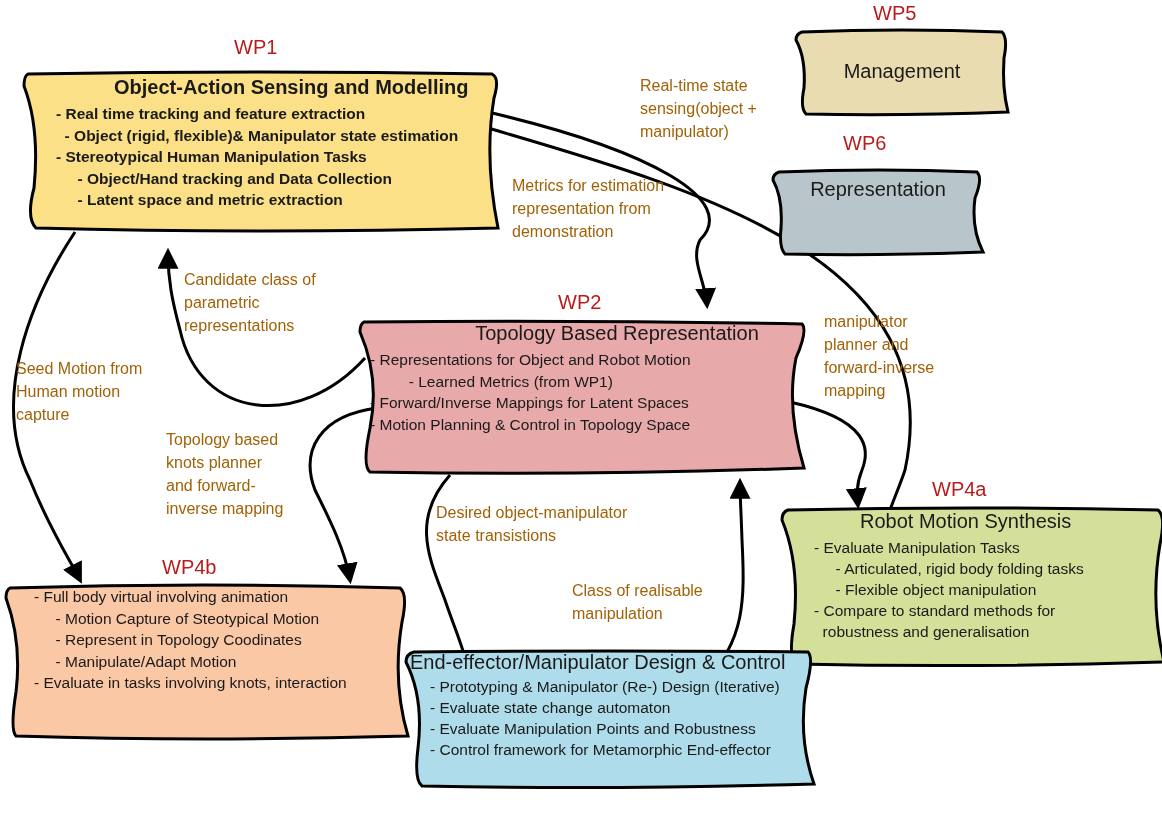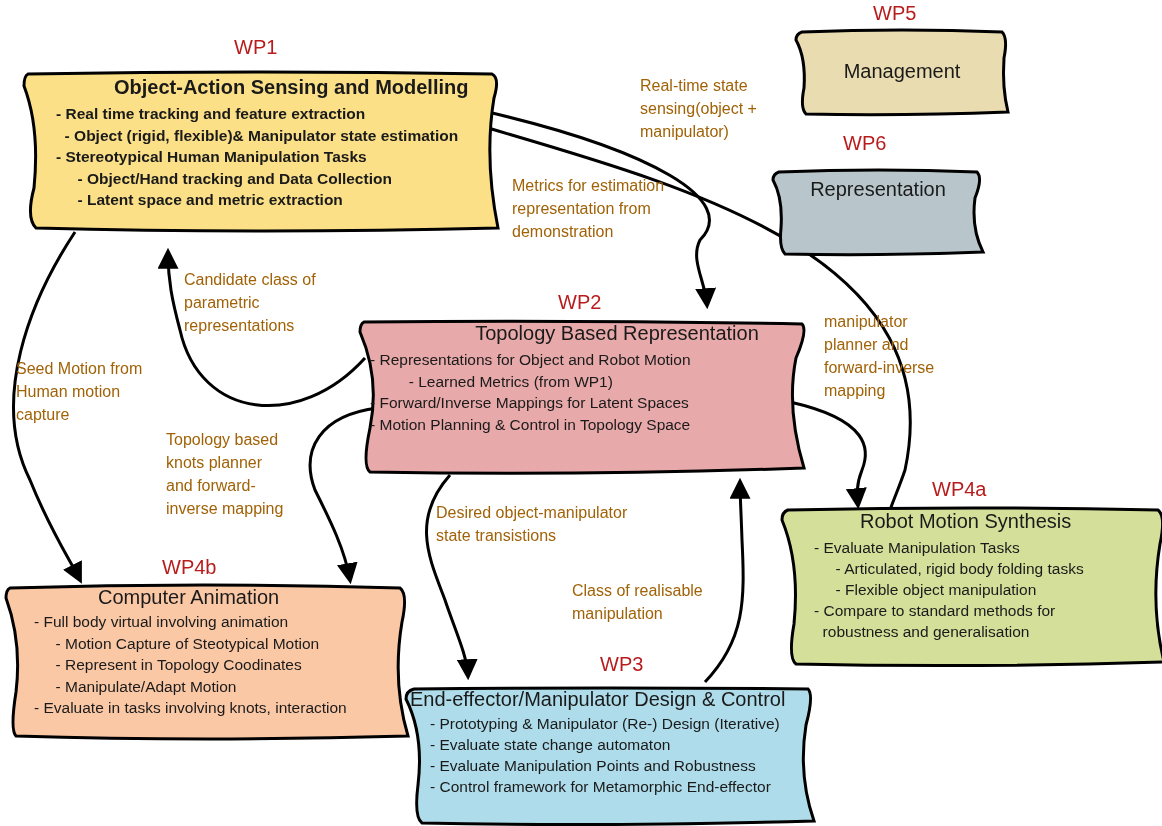--- a/index.html
+++ b/index.html
@@ -95,32 +95,31 @@
       <div>  robustness and generalisation</div>
     </div>
   </div>
 </div>
 
 <div class="box" style="left:4px;top:582px;width:406px;height:160px;">
   <svg class="shape" viewBox="0 0 406 160" preserveAspectRatio="none">
     <path d="M6,6 Q200,0 396,6 Q404,12 398,40 Q388,100 404,154 Q200,160 12,154 Q6,148 12,110 Q18,60 2,16 Q2,8 6,6 Z" fill="#fbc8a6" stroke="#000" stroke-width="3"></path>
   </svg>
   <div class="content" style="padding-left:30px;padding-top:4px;">
-    <div class="title" style="text-align:left;padding-left:64px;margin-bottom:2px;">Computer Animation</div>
     <div class="items" style="line-height:21.5px;">
       <div>- Full body virtual involving animation</div>
       <div>     - Motion Capture of Steotypical Motion</div>
       <div>     - Represent in Topology Coodinates</div>
       <div>     - Manipulate/Adapt Motion</div>
       <div>- Evaluate in tasks involving knots, interaction</div>
     </div>
   </div>
 </div>
 
-<div class="box" style="left:402px;top:685px;width:414px;height:142px;">
+<div class="box" style="left:402px;top:648px;width:414px;height:142px;">
   <svg class="shape" viewBox="0 0 414 142" preserveAspectRatio="none">
     <path d="M12,4 Q207,2 406,4 Q412,10 404,40 Q396,90 412,136 Q207,142 20,138 Q12,132 16,100 Q22,50 4,14 Q4,6 12,4 Z" fill="#aedcea" stroke="#000" stroke-width="3"></path>
   </svg>
   <div class="content" style="padding-left:8px;padding-top:3px;">
     <div class="title" style="text-align:left;margin-bottom:2px;">End-effector/Manipulator Design &amp; Control</div>
     <div class="items" style="padding-left:20px;line-height:21px;">
       <div>- Prototyping &amp; Manipulator (Re-) Design (Iterative)</div>
       <div>- Evaluate state change automaton</div>
       <div>- Evaluate Manipulation Points and Robustness</div>
       <div>- Control framework for Metamorphic End-effector</div>

